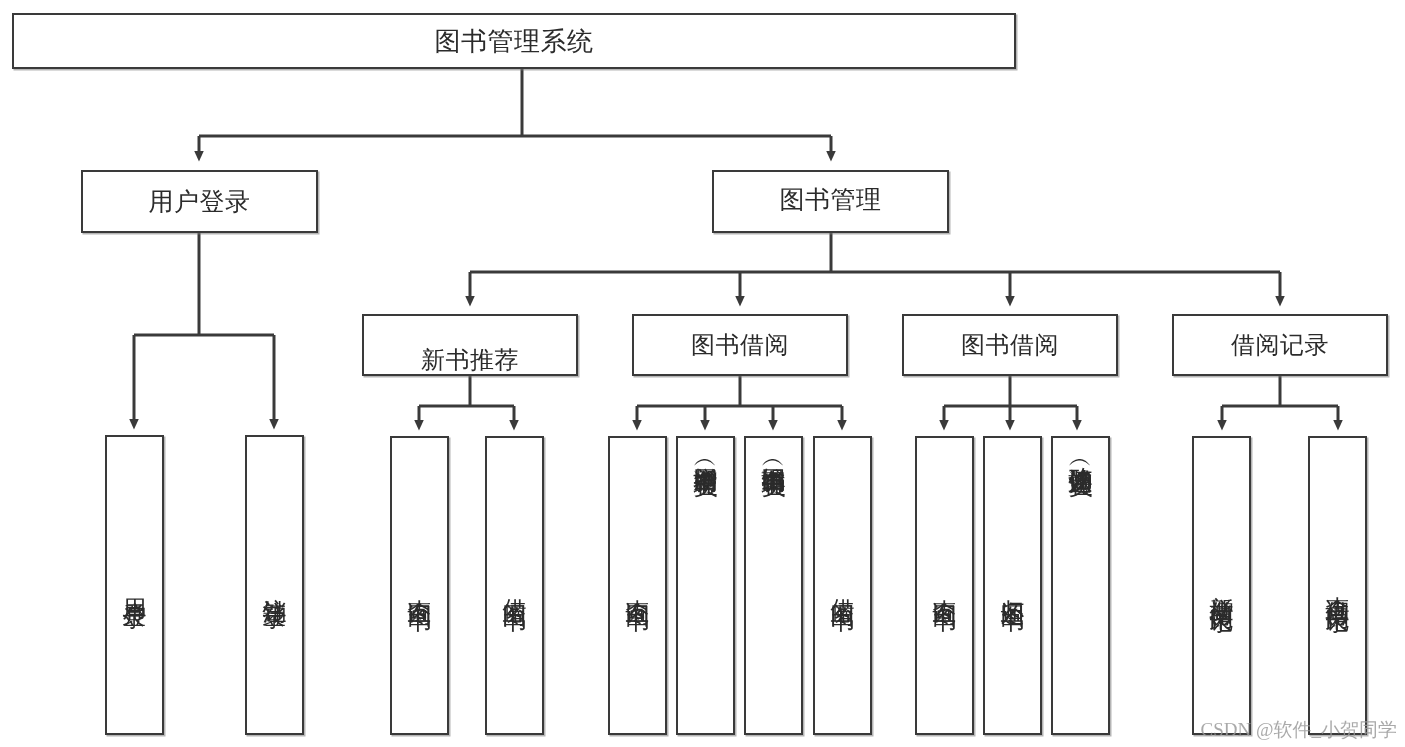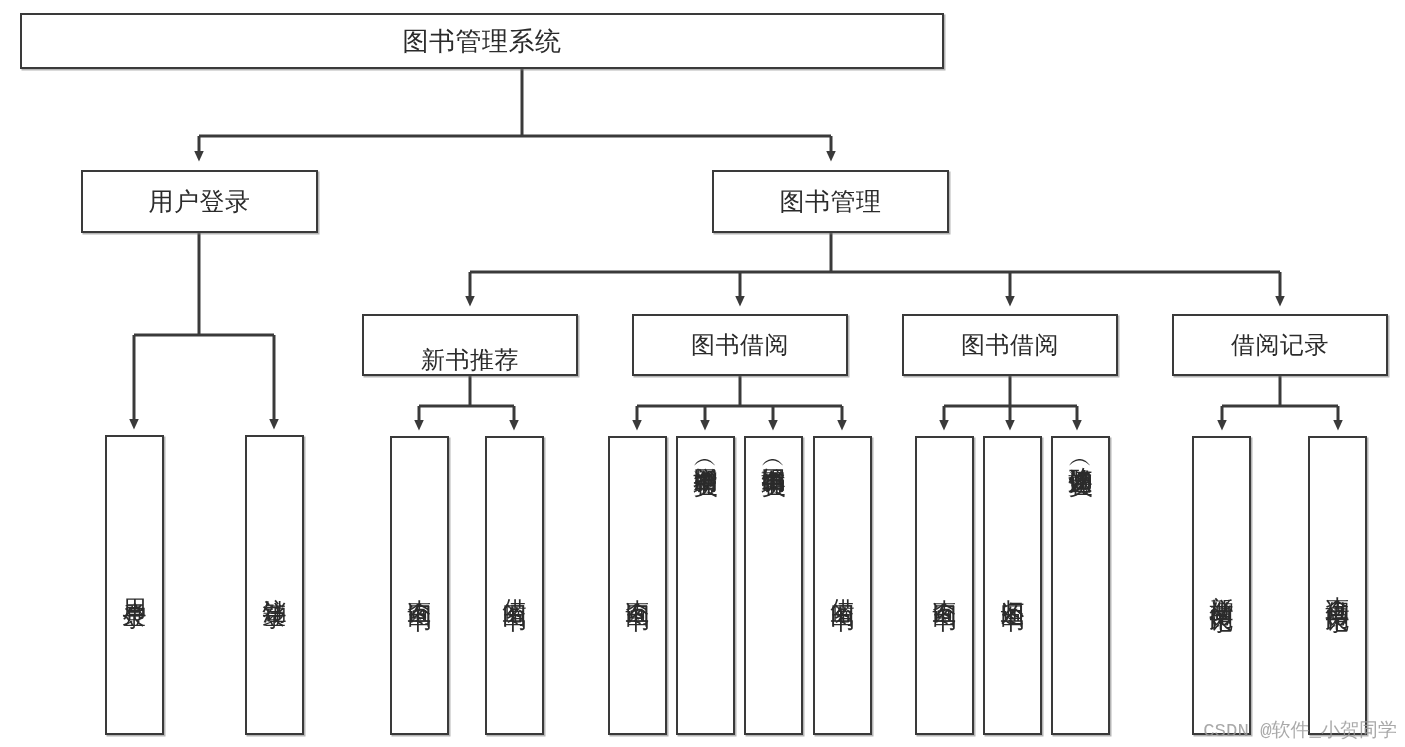--- a/index.html
+++ b/index.html
@@ -73,21 +73,21 @@
     padding-top: 0;
   }
   #watermark {
     position: absolute;
     right: 8px;
     bottom: 4px;
     font-size: 19px;
     color: #9b9b9b;
     opacity: 0.85;
     white-space: nowrap;
-    font-family: Liberation Mono, monospace;
+    font-family: Liberation Serif, serif;
   }
 </style>
 </head>
 <body>
 
 <div id="diagram-root">
 
   <svg id="edge-layer" viewBox="0 0 1405 747" width="1405" height="747">
     <defs>
       <marker id="arrowhead" markerWidth="11" markerHeight="11" refX="1.5" refY="5" orient="auto" markerUnits="userSpaceOnUse">
@@ -131,28 +131,28 @@
       <path d="M1010,406 L1010,421" marker-end="url(#arrowhead)"></path>
       <path d="M1077,406 L1077,421" marker-end="url(#arrowhead)"></path>
 
       <path d="M1280,376 L1280,406"></path>
       <path d="M1222,406 L1338,406"></path>
       <path d="M1222,406 L1222,421" marker-end="url(#arrowhead)"></path>
       <path d="M1338,406 L1338,421" marker-end="url(#arrowhead)"></path>
     </g>
   </svg>
 
-  <div class="node horiz lvl1" style="left:20px; top:13px; width:924px; height:56px;">
+  <div class="node horiz lvl1" style="left:12px; top:13px; width:1004px; height:56px;">
     <span class="node-label">图书管理系统</span>
   </div>
 
   <div class="node horiz lvl2" style="left:81px; top:170px; width:237px; height:63px;">
     <span class="node-label">用户登录</span>
   </div>
-  <div class="node horiz lvl2" style="left:712px; top:170px; width:237px; height:63px;">
+  <div class="node horiz lvl2" style="left:712px; top:170px; width:237px; height:63px;font-family:Liberation Mono, monospace;">
     <span class="node-label">图书管理</span>
   </div>
 
   <div class="node horiz lvl3" style="left:362px; top:314px; width:216px; height:62px;align-items:flex-end;">
     <span class="node-label">新书推荐</span>
   </div>
   <div class="node horiz lvl3" style="left:632px; top:314px; width:216px; height:62px;font-family:Liberation Serif, serif;">
     <span class="node-label">图书借阅</span>
   </div>
   <div class="node horiz lvl3" style="left:902px; top:314px; width:216px; height:62px;">

